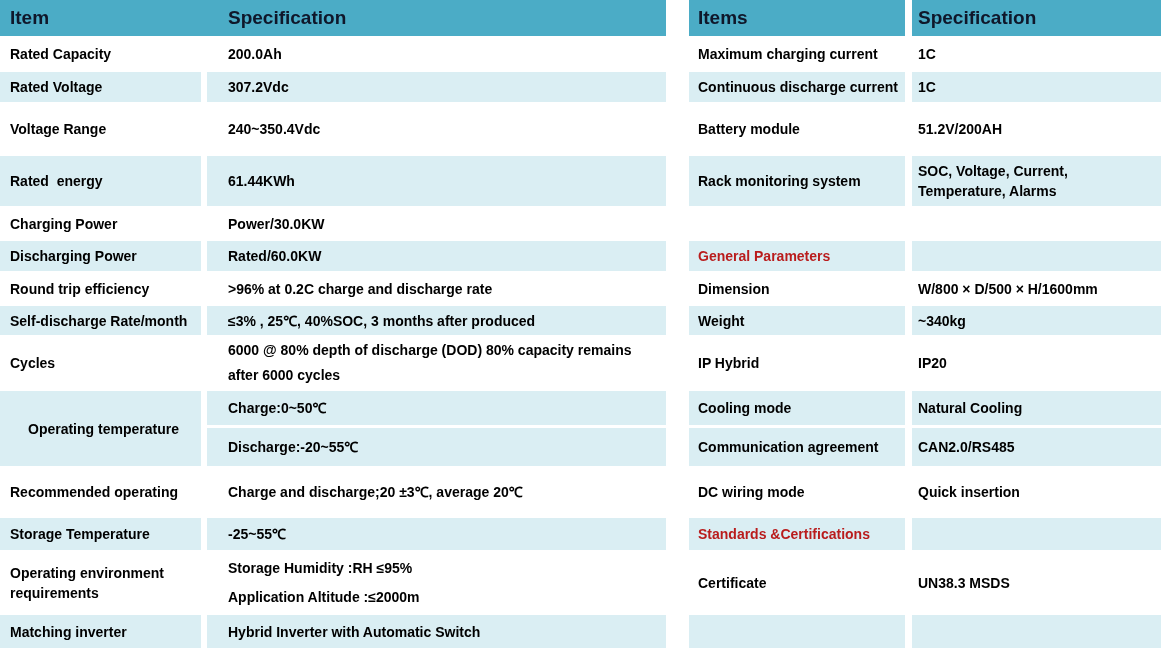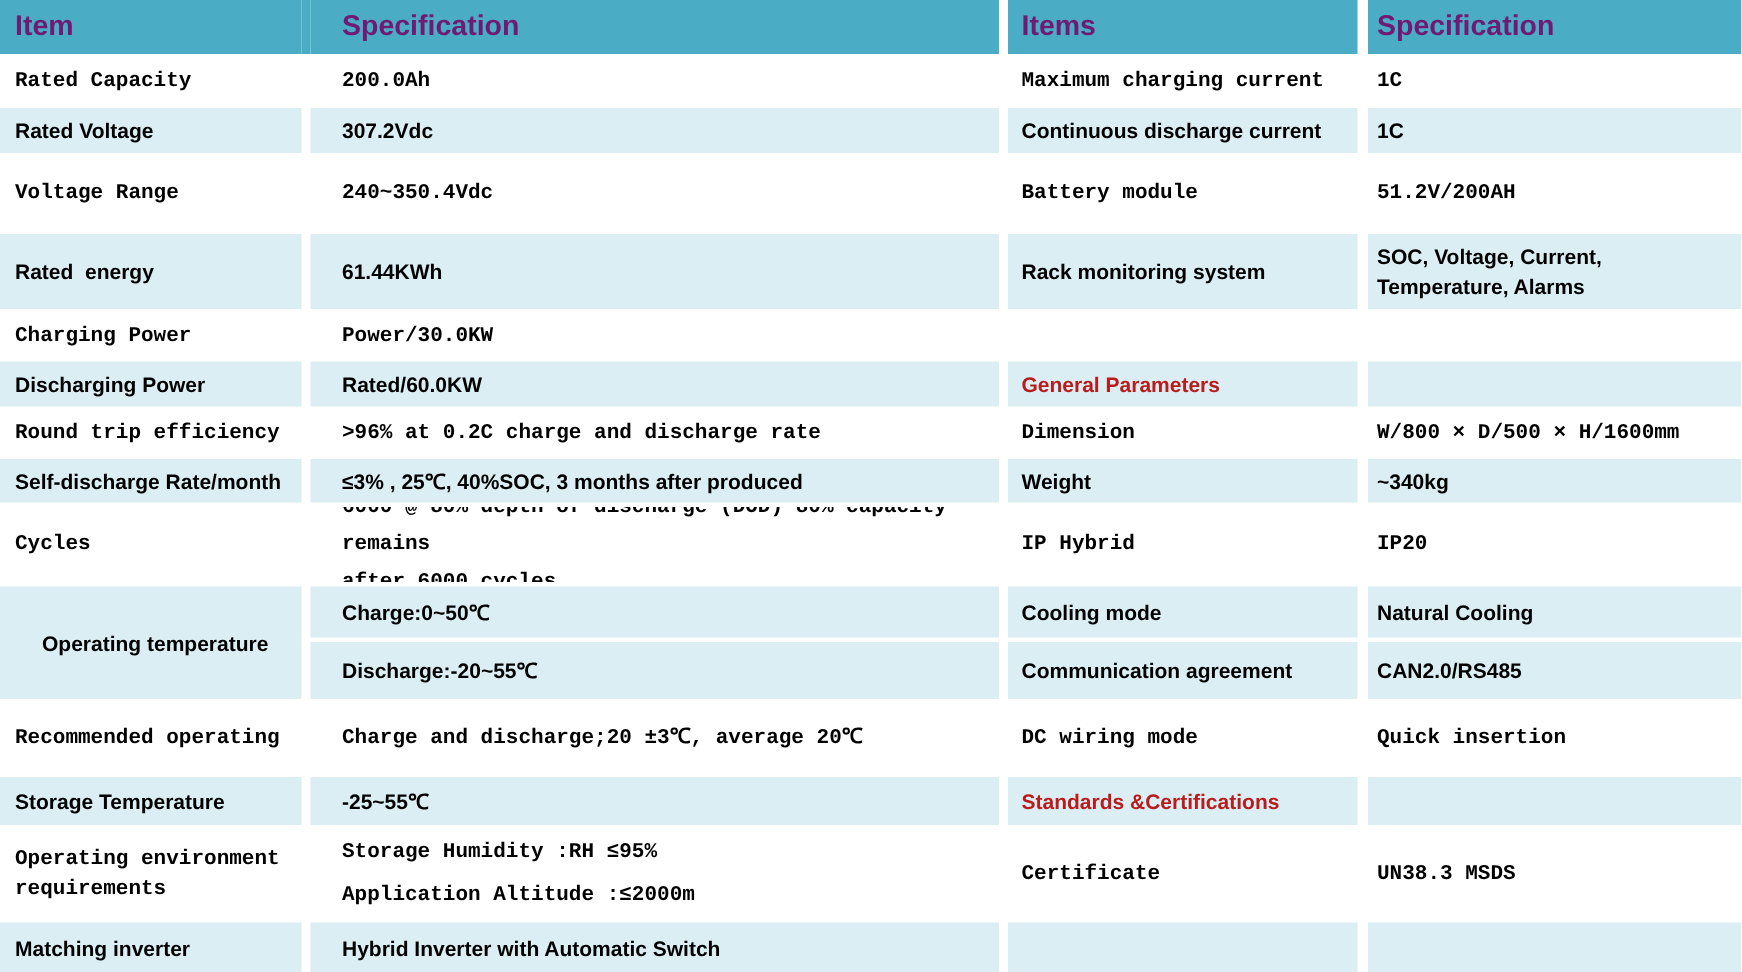--- a/index.html
+++ b/index.html
@@ -13,30 +13,30 @@
     font-family:"Liberation Sans",sans-serif;
   }
   .cell{
     display:flex;align-items:center;
     font-weight:bold;font-size:14px;color:#000;
     line-height:20px;white-space:pre-wrap;overflow:hidden;
     box-sizing:border-box;
   }
   .c1{grid-column:1;padding-left:10px;}
   .c3{grid-column:3;padding-left:21px;}
-  .c5{grid-column:5;padding-left:9px;}
+  .c5{grid-column:5;padding-left:9px;margin-left:17px;}
   .c7{grid-column:7;padding-left:6px;}
   .r1{grid-row:1}.r2{grid-row:2}.r3{grid-row:3}.r4{grid-row:4}.r5{grid-row:5}
   .r6{grid-row:6}.r7{grid-row:7}.r8{grid-row:8}.r9{grid-row:9}.r10{grid-row:10}
   .r11{grid-row:11}.r12{grid-row:12}.r13{grid-row:13}.r14{grid-row:14}
   .r15{grid-row:15}.r16{grid-row:16}
   .span2{grid-row:11 / span 2;padding-left:28px;}
-  .w{background:#ffffff;font-family:Liberation Mono, monospace;}
+  .w{background:#ffffff;}
   .b{background:#DAEEF3;}
-  .h{background:#4BACC6;color:#701a75;font-size:19px;line-height:22px;}
+  .h{background:#4BACC6;color:#0f172a;font-size:19px;line-height:22px;}
   .section{color:#b91c1c;}
   .lh25{line-height:25px;}
   .lh29{line-height:29px;}
 </style>
 </head>
 <body>
 
 <div class="tbl">
 
   <div class="cell h c1 r1">Item</div>

